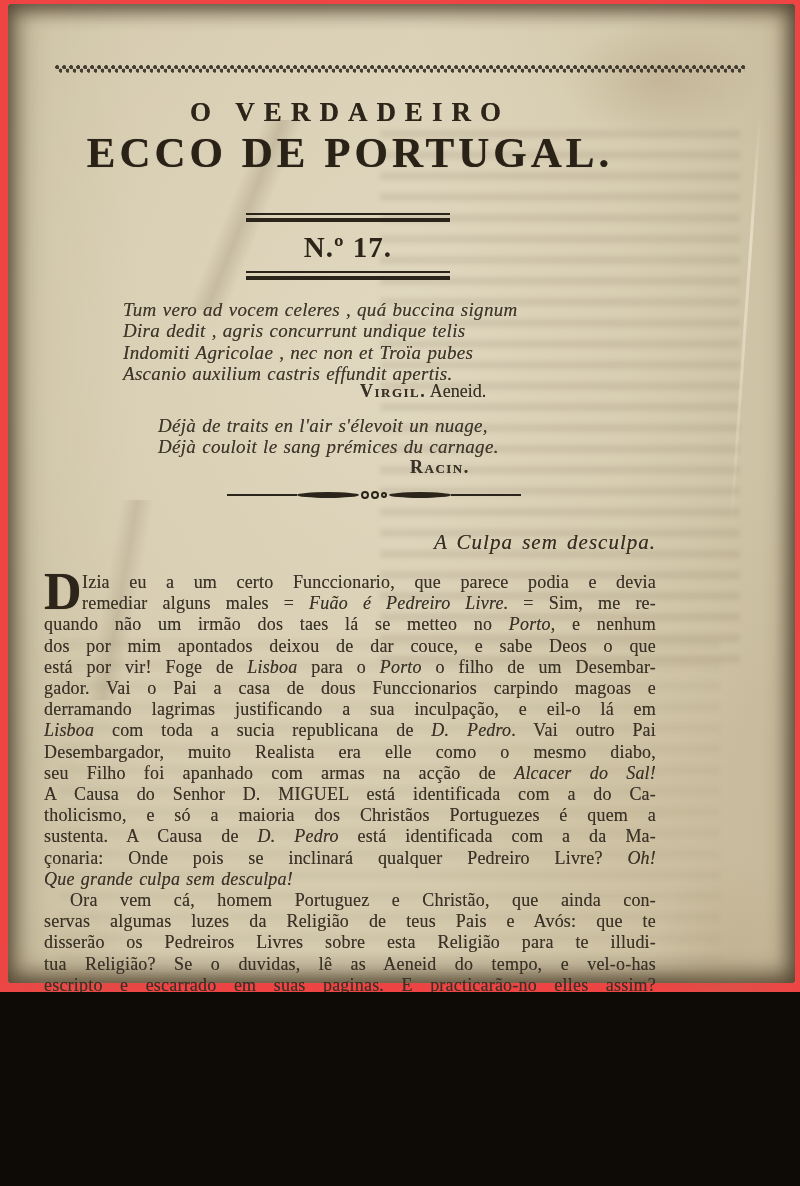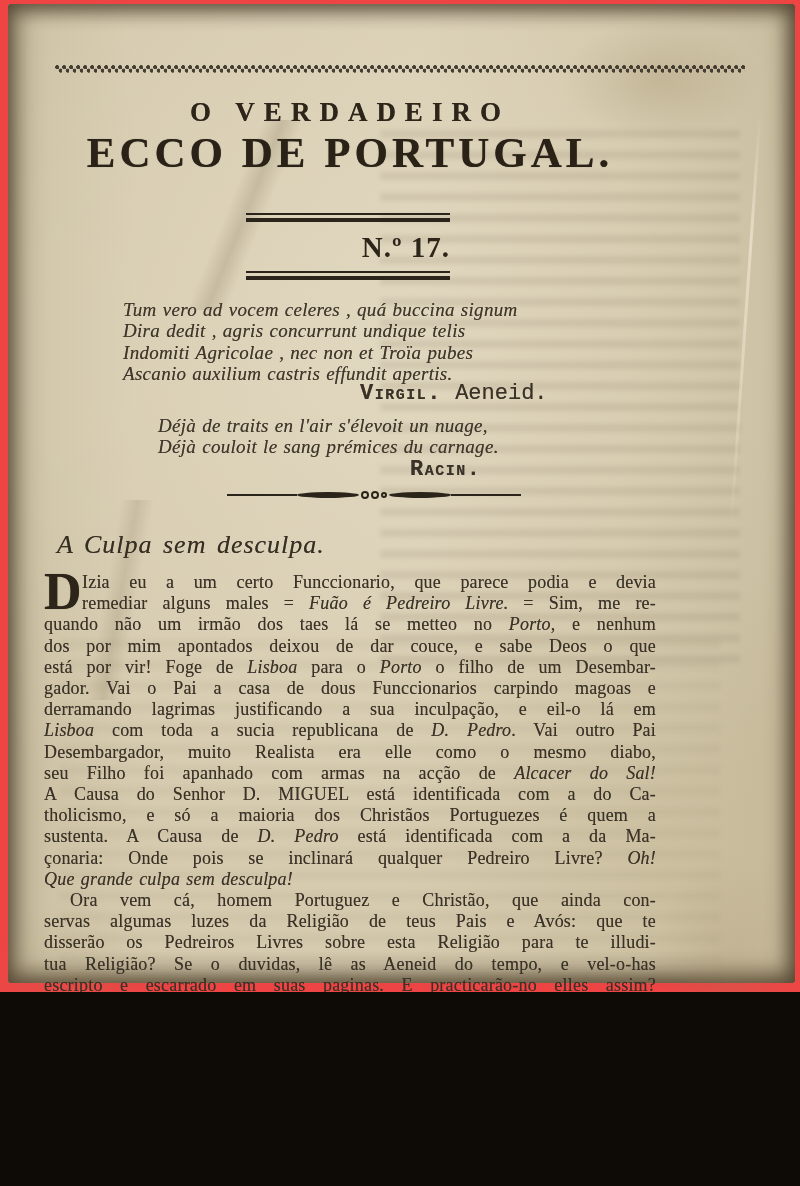--- a/index.html
+++ b/index.html
@@ -54,42 +54,42 @@
     text-shadow:0 0 0.6px rgba(45,37,25,0.7); }
   .t2 { left:44px; top:128px; width:612px; text-align:center;
     font-size:43px; letter-spacing:4px; font-weight:700; color:#2a2217;
     text-shadow:0 0 0.7px rgba(42,34,23,0.7); }
 
   .rule { left:246px; width:204px; }
   .rule-a { top:213px; } .rule-b { top:271px; }
   .rule .thin  { height:2px; background:#2b241a; }
   .rule .thick { height:4px; background:#2b241a; margin-top:3px; }
 
-  .issue { left:246px; top:231px; width:204px; text-align:right;
+  .issue { left:246px; top:231px; width:204px; text-align:center;
     font-size:29px; font-weight:700; letter-spacing:1px; color:#2d2519; }
 
   .epigraph { color:#3e362a; font-style:italic; font-size:19px; line-height:21.3px;
     letter-spacing:0.3px; word-spacing:1px; text-shadow:0 0 0.5px rgba(62,54,42,0.6); }
   .latin  { left:123px; top:299px; }
   .french { left:158px; top:415px; }
-  .attrib { color:#3a3227; font-size:22px; text-shadow:0 0 0.5px rgba(58,50,39,0.6);font-family:Liberation Mono, monospace; }
+  .attrib { color:#3a3227; font-size:18px; text-shadow:0 0 0.5px rgba(58,50,39,0.6); }
   .latin-attrib  { left:360px; top:381px; }
   .french-attrib { left:410px; top:457px; }
   .sc { font-variant:small-caps; letter-spacing:1.5px; font-weight:600; }
 
   .divider { left:226px; top:488px; width:296px; height:14px;
     display:flex; align-items:center; justify-content:center; }
   .div-line { width:70px; height:2px; background:#2b241a; }
   .div-lens { width:62px; height:6px; border-radius:50%; background:#2b241a; }
   .div-rings { display:flex; align-items:center; gap:2px; margin:0 2px; }
   .ring  { width:8px; height:8px; border:2.4px solid #2b241a; border-radius:50%; box-sizing:border-box; }
   .ring.small { width:6px; height:6px; border-width:2px; }
 
-  .heading { left:57px; top:530px; width:612px; text-align:left;
-    font-style:italic; font-size:26px; letter-spacing:1px; word-spacing:3px;
+  .heading { left:44px; top:530px; width:612px; text-align:right;
+    font-style:italic; font-size:21px; letter-spacing:1px; word-spacing:3px;
     color:#362e22; text-shadow:0 0 0.5px rgba(54,46,34,0.6); }
 
   .body { left:44px; top:572px; width:612px; font-size:18px; color:#3a3227;
     text-shadow:0 0 0.5px rgba(58,50,39,0.55); }
   .para { position:relative; margin:0; }
   .bline { line-height:21.2px; text-align:justify; letter-spacing:0.2px; word-spacing:1.5px; }
   .bline.just { text-align-last:justify; }
   .bline.dc-pad { padding-left:38px; }
   .bline.indent { padding-left:26px; }
   .dropcap { position:absolute; left:0; top:-6px; font-size:52px; line-height:1;

